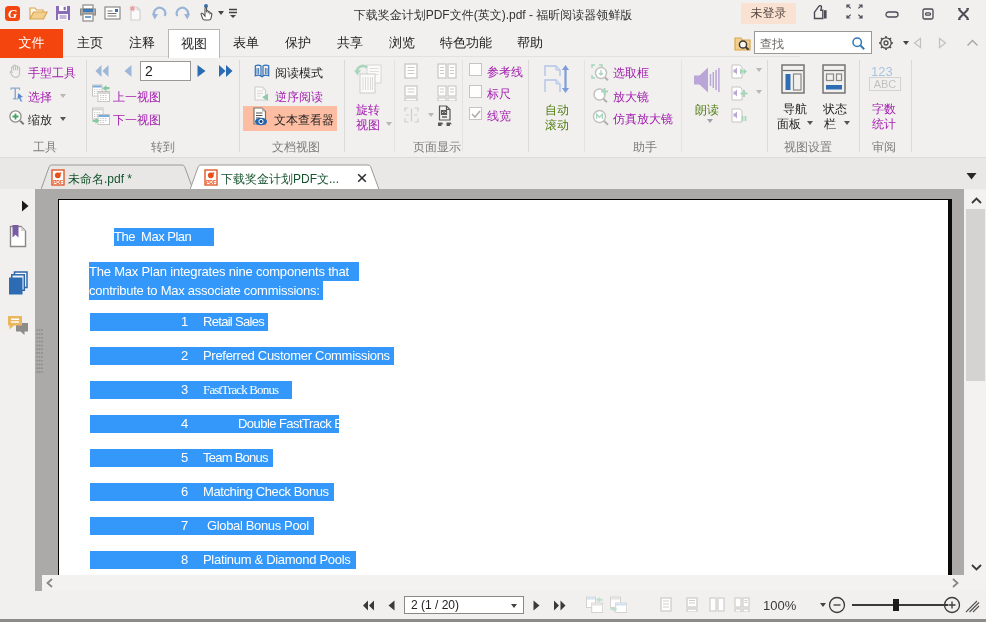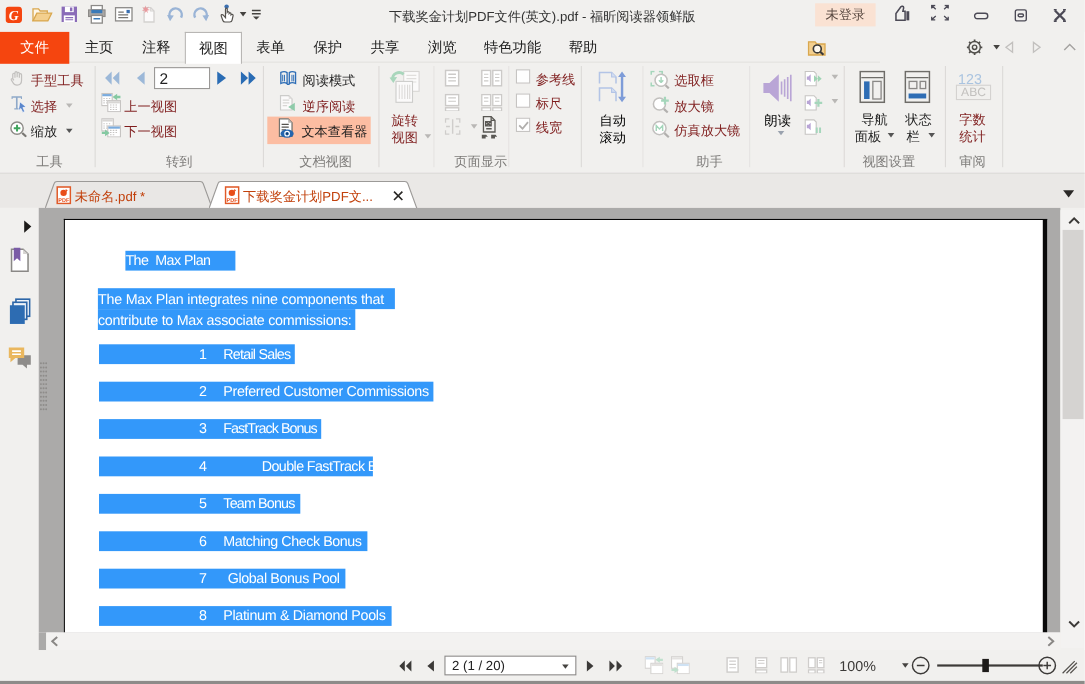--- a/index.html
+++ b/index.html
@@ -14,27 +14,27 @@
 #menubar { position:absolute; left:0; top:29px; width:800px; height:28px; background:#f1f0ee; border-bottom:1px solid #e3e1df; }
 .mi { position:absolute; top:0; height:28px; line-height:28px; font-size:13px; color:#222; text-align:center; }
 #mi-file { left:0; width:63px; background:#f5450f; color:#fff; height:29px; }
 #mi-view { background:#fff; border:1px solid #b8b6b4; border-bottom:0; height:29px; }
 
 #ribbon { position:absolute; left:0; top:0; width:986px; height:157px; background:transparent; }
 .gsep { position:absolute; top:60px; height:92px; width:1px; background:#dcdad8; }
 .gsub { background:#e5e3e1; }
 .glabel { position:absolute; top:139px; font-size:12px; color:#7e7c7a; }
 .rtext { position:absolute; font-size:12px; color:#1f1f1f; white-space:nowrap; }
-.rmut { color:#000000; }
-.rgray { color:#7f1d1d;text-align:right; }
+.rmut { color:#4d7c0f; }
+.rgray { color:#a21caf;text-align:right; }
 .caret { display:inline-block; width:0; height:0; border-left:3.5px solid transparent; border-right:3.5px solid transparent; border-top:4px solid #555; vertical-align:middle; margin-left:4px; }
 .caretg { border-top-color:#b9b7b5; }
 
 #tabbar { position:absolute; left:0; top:157px; width:986px; height:32px; background:#eae8e6; border-top:1px solid #dddbd9; }
-.dtab { position:absolute; top:13px; height:18px; font-size:12px; color:#c2410c; }
+.dtab { position:absolute; top:13px; height:18px; font-size:12px; color:#14532d; }
 
 #docarea { position:absolute; left:35px; top:189px; width:929px; height:386px; background:#abaaa9; }
 #dstrip { position:absolute; left:35px; top:575px; width:7px; height:16px; background:#abaaa9; }
 #sidebar { position:absolute; left:0; top:189px; width:35px; height:402px; background:#f1f0ee; }
 #page { position:absolute; left:58px; top:199px; width:894px; height:376px; background:#fff; border-left:1px solid #050505; border-top:1px solid #050505; border-right:4px solid #0a0a0a; }
 .hl { position:absolute; background:#3398fa; color:#fff; font-size:13px; letter-spacing:-0.2px; white-space:pre; }
 .hl .num { position:absolute; left:91px; width:7px; }
 .hl .lab { position:absolute; left:113px; }
 #vscroll { position:absolute; left:964px; top:191px; width:21px; height:398px; background:#f3f2f1; }
 #hscroll { position:absolute; left:42px; top:575px; width:922px; height:16px; background:#f3f2f1; }
@@ -156,20 +156,27 @@
   <div class="mi" style="left:379px; width:46px;">浏览</div>
   <div class="mi" style="left:432px; width:68px;">特色功能</div>
   <div class="mi" style="left:507px; width:46px;">帮助</div>
   <div class="abs" style="left:734px; top:6px;">
       <svg width="18" height="17" viewBox="0 0 18 17">
         <path d="M1 15 V3 h6 l1.5 2 H16 v10 z" fill="#f3cf8e" stroke="#d9a74e" stroke-width="1.2"></path>
         <circle cx="9" cy="9.5" r="3.6" fill="#fdf8ee" stroke="#3c3a38" stroke-width="1.5"></circle>
         <path d="M11.6 12 l3 2.8" stroke="#3c3a38" stroke-width="2"></path>
       </svg>
     </div>
+  <div class="abs" style="left:754px; top:2px; width:118px; height:23px; background:#fff; border:1px solid #9a9896;">
+    <div class="abs" style="left:5px; top:4px; font-size:12px; color:#6a6866;">查找</div>
+    <svg class="abs" style="right:5px; top:4px;" width="15" height="15" viewBox="0 0 15 15" fill="none">
+        <circle cx="6.2" cy="6.2" r="4.2" stroke="#2e78b8" stroke-width="1.5"></circle>
+        <path d="M9.4 9.4 l3.8 3.8" stroke="#2e78b8" stroke-width="2"></path>
+      </svg>
+  </div>
   <div class="abs" style="left:878px; top:6px;">
       <svg width="16" height="16" viewBox="0 0 16 16" fill="none" stroke="#504e4a" stroke-width="1.3">
         <circle cx="8" cy="8" r="5.2"></circle>
         <circle cx="8" cy="8" r="2"></circle>
         <path d="M8 1 v2 M8 13 v2 M1 8 h2 M13 8 h2 M3 3 l1.4 1.4 M11.6 11.6 l1.4 1.4 M13 3 l-1.4 1.4 M4.4 11.6 L3 13" stroke-width="1.6"></path>
       </svg>
     </div>
   <span class="caret abs" style="left:899px; top:12px; border-top-color:#454340;"></span>
   <div class="abs" style="left:913px; top:8px;">
       <svg width="9" height="12" viewBox="0 0 9 12">
@@ -595,21 +602,21 @@
   <svg class="abs" style="left:910px; top:3px;" width="7" height="10" viewBox="0 0 7 10">
       <path d="M1 1 L5.5 5 1 9" fill="none" stroke="#8a8886" stroke-width="1.8"></path>
     </svg>
 </div>
 <div id="doctext">
   <div class="hl" style="left:114px; top:228px; width:100px; height:18px; line-height:18px; letter-spacing:-0.5px;">The  Max Plan</div>
   <div class="hl" style="left:89px; top:262px; width:270px; height:19px; line-height:19px;">The Max Plan integrates nine components that</div>
   <div class="hl" style="left:89px; top:281px; width:234px; height:19px; line-height:19px; letter-spacing:-0.25px;">contribute to Max associate commissions:</div>
   <div class="hl" style="left:90px; top:313px; width:178px; height:18px; line-height:18px;"><span class="num">1</span><span class="lab" style="letter-spacing:-0.7px;">Retail Sales</span></div>
   <div class="hl" style="left:90px; top:347px; width:304px; height:18px; line-height:18px;"><span class="num">2</span><span class="lab" style="letter-spacing:-0.3px;">Preferred Customer Commissions</span></div>
-  <div class="hl" style="left:90px; top:381px; width:202px; height:18px; line-height:18px;"><span class="num">3</span><span class="lab" style="letter-spacing:-0.85px;">FastTrack Bonus</span></div>
+  <div class="hl" style="left:90px; top:381px; width:202px; height:18px; line-height:18px;"><span class="num">3</span><span class="lab" style="letter-spacing:-0.85px;font-family:Liberation Serif, serif;">FastTrack Bonus</span></div>
   <div class="hl" style="left:90px; top:415px; width:249px; height:18px; line-height:18px;"><span class="num">4</span><span class="lab" style="letter-spacing:-0.55px;margin-left:35px;">Double FastTrack Bonus</span></div>
   <div class="hl" style="left:90px; top:449px; width:183px; height:18px; line-height:18px;"><span class="num">5</span><span class="lab" style="letter-spacing:-0.75px;">Team Bonus</span></div>
   <div class="hl" style="left:90px; top:483px; width:244px; height:18px; line-height:18px;"><span class="num">6</span><span class="lab" style="letter-spacing:-0.4px;">Matching Check Bonus</span></div>
   <div class="hl" style="left:90px; top:517px; width:224px; height:18px; line-height:18px;"><span class="num">7</span><span class="lab" style="left:117px; letter-spacing:-0.35px;">Global Bonus Pool</span></div>
   <div class="hl" style="left:90px; top:551px; width:266px; height:18px; line-height:18px;"><span class="num">8</span><span class="lab" style="letter-spacing:-0.3px;">Platinum &amp; Diamond Pools</span></div>
 </div>
 
 <div id="statusbar">
   <svg class="abs" style="left:362px; top:8px;" width="13" height="13" viewBox="0 0 13 13">
       <path d="M6 1.5 v10 L1 6.5 z M12 1.5 v10 L7 6.5 z" fill="#3c3a38"></path>

